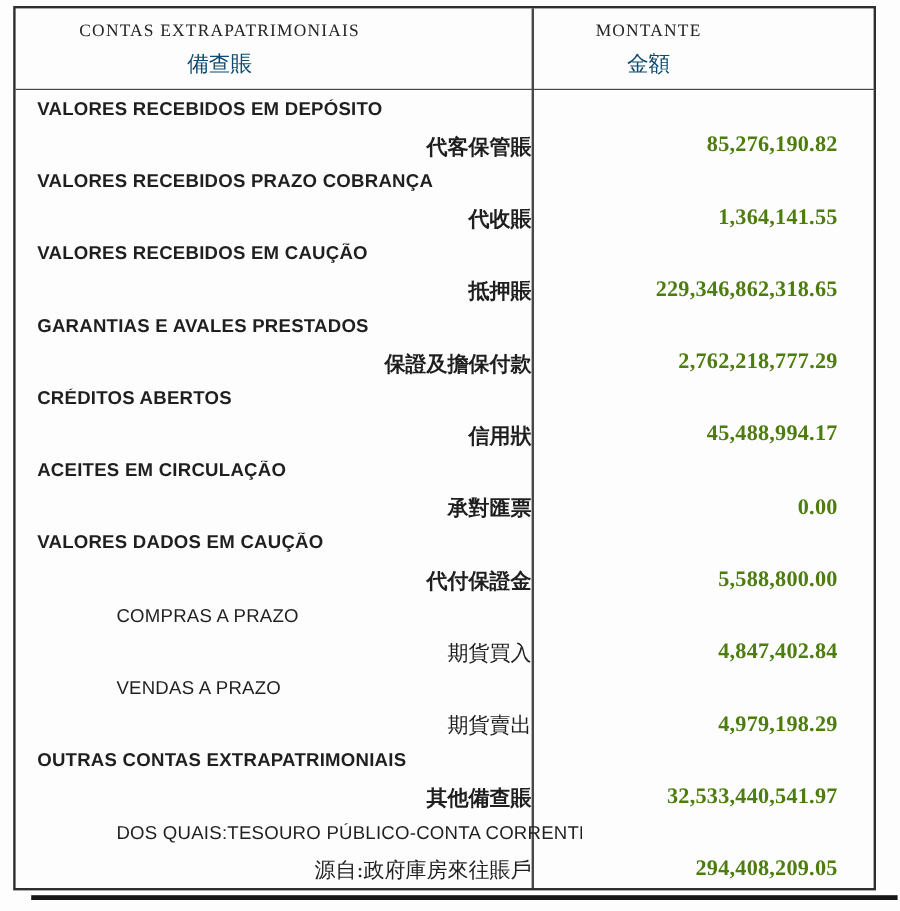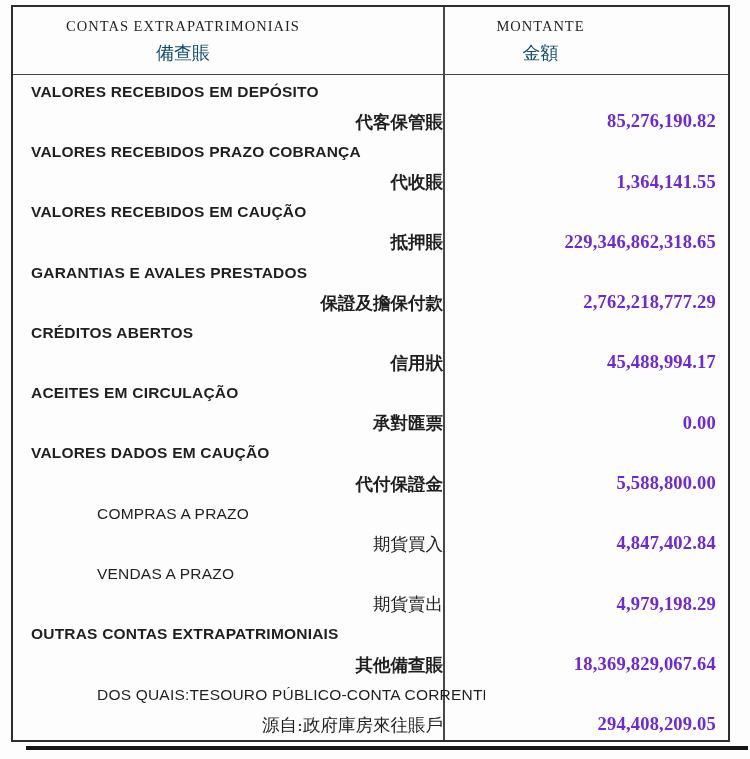--- a/index.html
+++ b/index.html
@@ -69,26 +69,26 @@
   }
   .cell.label{
     width:430px;
     flex:0 0 430px;
     white-space:nowrap;
     overflow:hidden;
   }
   .cell.amount{
     flex:1;
     text-align:right;
-    padding-right:12px;
+    padding-right:30px;
     font-family:"Liberation Serif","DejaVu Serif",serif;
     font-weight:bold;
     font-size:18.5px;
     letter-spacing:0.2px;
-    color:#6d28d9;
+    color:#4d7c0f;
   }
   .label.pt{
     font-family:"Liberation Sans","DejaVu Sans",sans-serif;
     font-size:15.5px;
     letter-spacing:0.2px;
     color:#1f1f1f;
   }
   .label.zh{
     font-family:"DejaVu Serif",serif;
     font-size:17.5px;
@@ -197,21 +197,21 @@
         <div class="row">
     <div class="cell label zh ind2">期貨賣出</div>
     <div class="cell amount">4,979,198.29</div>
   </div>
         <div class="row">
     <div class="cell label pt ind0">OUTRAS CONTAS EXTRAPATRIMONIAIS</div>
     <div class="cell amount"></div>
   </div>
         <div class="row">
     <div class="cell label zh ind0">其他備查賬</div>
-    <div class="cell amount">18,369,829,067.64</div>
+    <div class="cell amount">32,533,440,541.97</div>
   </div>
         <div class="row">
     <div class="cell label pt ind1">DOS QUAIS:TESOURO PÚBLICO-CONTA CORRENTE</div>
     <div class="cell amount"></div>
   </div>
         <div class="row">
     <div class="cell label zh ind2">源自:政府庫房來往賬戶</div>
     <div class="cell amount">294,408,209.05</div>
   </div>
       </div>

